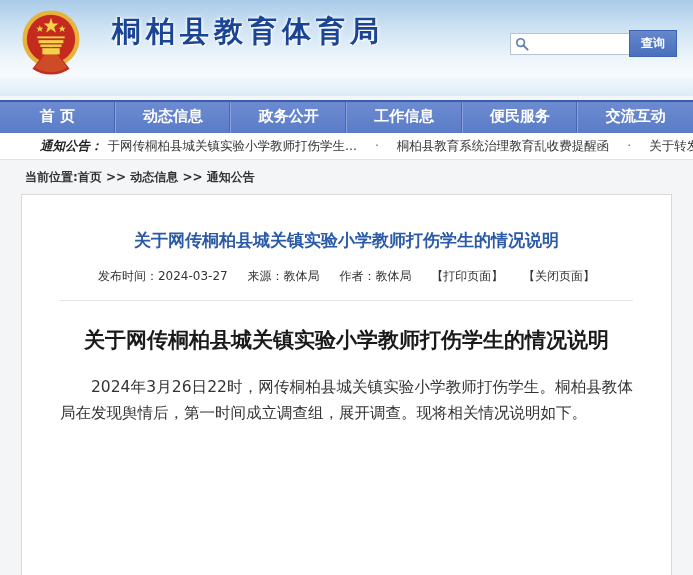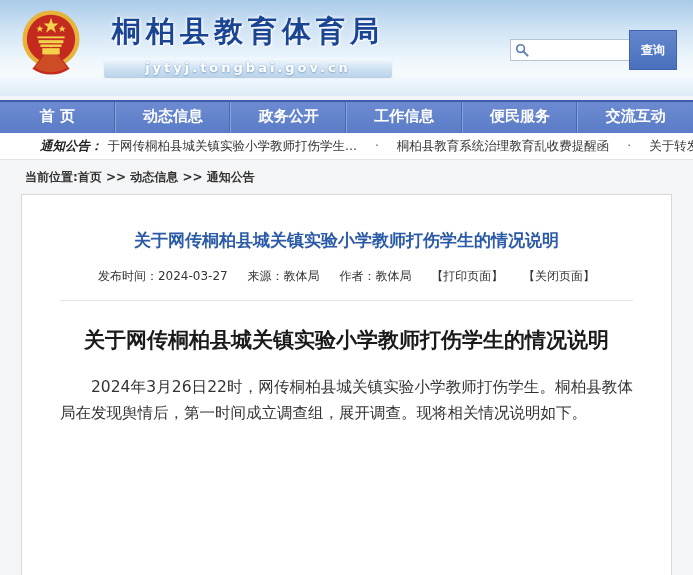--- a/index.html
+++ b/index.html
@@ -14,21 +14,21 @@
     text-shadow:0 0 2px #fff,0 0 4px #fff,1px 1px 0 #fff;}
   .url-strip{margin:6px auto 0;width:288px;height:19px;line-height:19px;border-radius:2px;
     background:linear-gradient(180deg,#f4fafd 0%,#cfe2f2 55%,#b9d4ea 100%);
     box-shadow:0 1px 1px rgba(120,160,200,.5);
     color:#fff;font-size:13px;font-weight:bold;letter-spacing:3px;
     text-shadow:0 1px 2px #86a9c9,0 0 2px #9ab9d6;}
   .search{position:absolute;right:16px;top:30px;display:flex;align-items:center;}
   .search-input{width:92px;height:20px;border:1px solid #b8c4d0;border-right:none;background:#fff;
     padding:0 4px 0 22px;font-size:12px;outline:none;}
   .search-mag{position:absolute;left:5px;top:4px;width:14px;height:14px;pointer-events:none;}
-  .search-btn{height:40px;width:48px;border:1px solid #3e63b0;background:linear-gradient(180deg,#6487cd,#4a70bd);
+  .search-btn{height:27px;width:48px;border:1px solid #3e63b0;background:linear-gradient(180deg,#6487cd,#4a70bd);
     color:#fff;font-size:12px;font-weight:bold;cursor:pointer;}
   
   .navbar{display:flex;height:31px;background:linear-gradient(180deg,#6d8bd1 0%,#5a7cc7 100%);
     border-top:2px solid #3c5dab;margin-top:4px;}
   .nav-item{flex:1;line-height:29px;text-align:center;color:#fff;font-size:15px;font-weight:bold;
     text-decoration:none;border-left:1px solid #8aa2dc;box-shadow:-1px 0 0 #4a67b2;cursor:pointer;}
   .nav-item:first-child{border-left:none;box-shadow:none;}
   
   .ticker{height:26px;line-height:26px;background:#fff;border-bottom:1px solid #e2e2e2;
     white-space:nowrap;overflow:hidden;padding-left:40px;font-size:12.5px;color:#333;}
@@ -63,21 +63,20 @@
     <polygon points="32,28 33.5,32 37.5,32 34.5,34.7 35.8,38.7 32,36 28.2,38.7 29.5,34.7 26.5,32 30.5,32" fill="#f5d24b"></polygon>
     <polygon points="68,28 69.5,32 73.5,32 70.5,34.7 71.8,38.7 68,36 64.2,38.7 65.5,34.7 62.5,32 66.5,32" fill="#f5d24b"></polygon>
     <rect x="30" y="52" width="40" height="5" fill="#f5d24b"></rect>
     <rect x="33" y="59" width="34" height="4" fill="#f5d24b"></rect>
     <rect x="36" y="65" width="28" height="10" fill="#f5d24b"></rect>
     <rect x="28" y="46" width="44" height="3" fill="#f5d24b"></rect>
   </svg>
 
   <div class="brand">
     <div class="brand-title">桐柏县教育体育局</div>
-    <div class="url-strip">jytyj.tongbai.gov.cn</div>
   </div>
 
   <div class="search" style="position:absolute;right:16px;top:30px;">
     <span style="position:relative;display:inline-block;">
       <svg class="search-mag" viewBox="0 0 20 20">
         <circle cx="8" cy="8" r="5.5" fill="none" stroke="#5f7fae" stroke-width="2.4"></circle>
         <line x1="12" y1="12" x2="18" y2="18" stroke="#5f7fae" stroke-width="2.8" stroke-linecap="round"></line>
       </svg>
       <input class="search-input" type="text" placeholder="" style="">
     </span>

